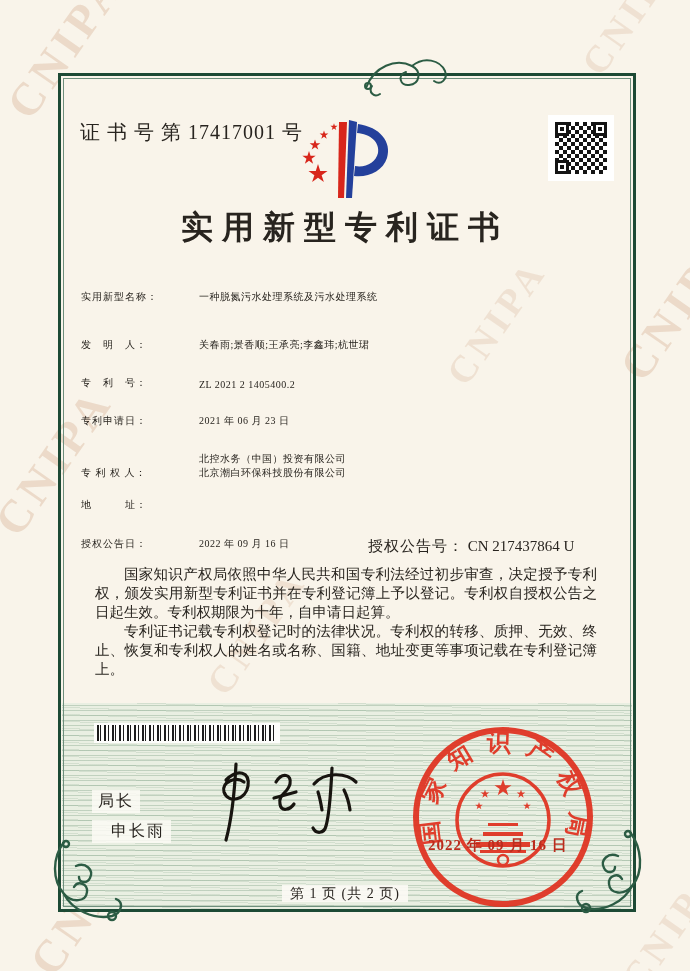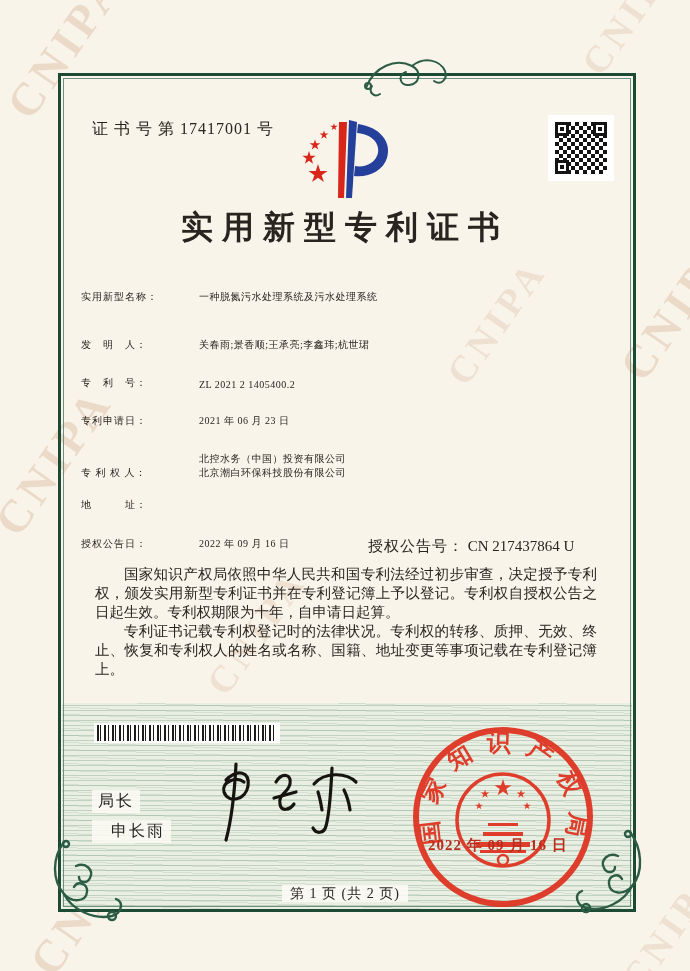--- a/index.html
+++ b/index.html
@@ -34,21 +34,21 @@
   .band {
     position:absolute; left:62px; top:703px; width:570px; height:208px;
     background:
       repeating-linear-gradient(0deg, rgba(125,160,132,0.38) 0 1px, rgba(0,0,0,0) 1px 5px),
       repeating-linear-gradient(2deg, rgba(125,160,132,0.20) 0 1px, rgba(0,0,0,0) 1px 7px),
       #e9efe2;
     z-index:1;
   }
 
   .cert-no {
-    position:absolute; left:92px; top:119px; font-size:16px;
+    position:absolute; left:80px; top:119px; font-size:20px;
     letter-spacing:1px; z-index:3;
   }
 
   .logo { position:absolute; left:288px; top:110px; z-index:3; }
 
   .qr-patch {
     position:absolute; left:548px; top:115px; width:66px; height:66px;
     background:#fff; z-index:3; display:flex; align-items:center; justify-content:center;
   }
   .qr {

